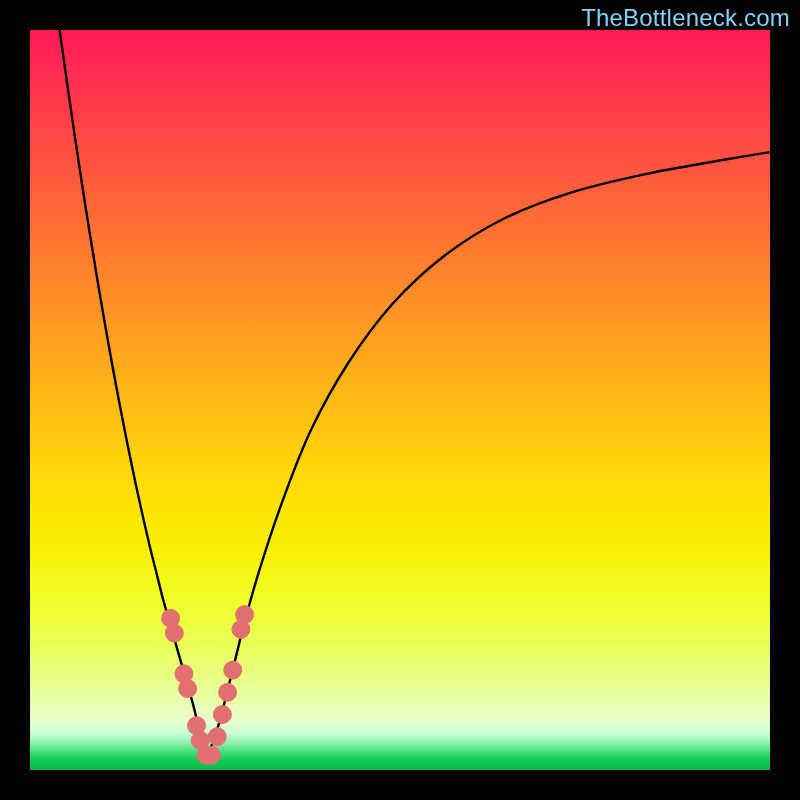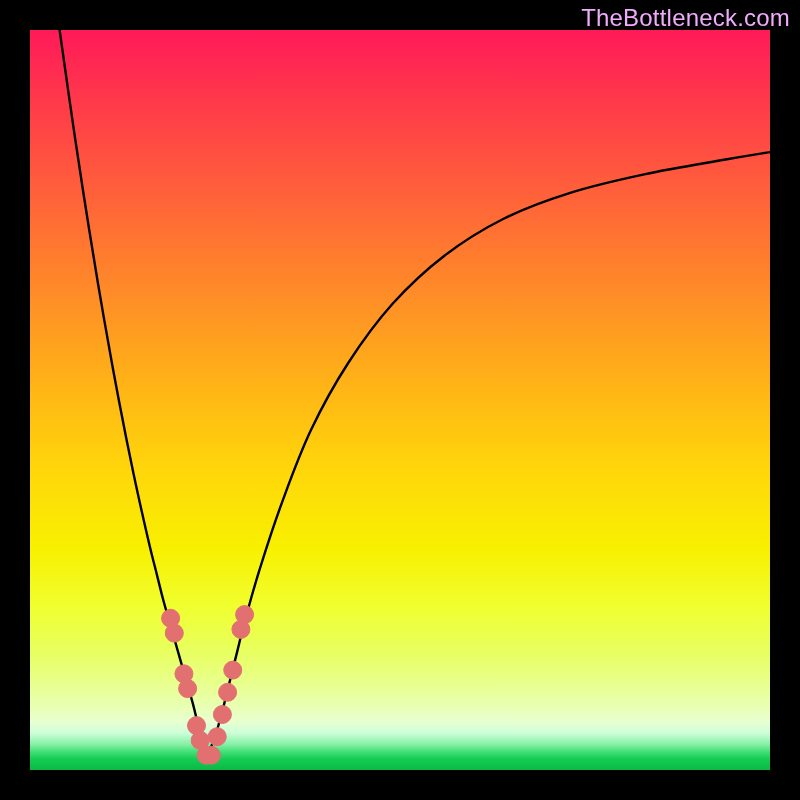--- a/index.html
+++ b/index.html
@@ -42,21 +42,21 @@
       #88f0a8 96.5%,
       #44e078 97.5%,
       #15cc55 98.5%,
       #0aba45 100%
     );
   }
   .watermark {
     position: absolute;
     top: 4px;
     right: 10px;
-    color: #f0abfc;
+    color: #7dd3fc;
     font-size: 24px;
     font-weight: 500;
     letter-spacing: 0.2px;
     user-select: none;
     z-index: 20;
   }
   svg.curves {
     position: absolute;
     inset: 0;
     width: 100%;

